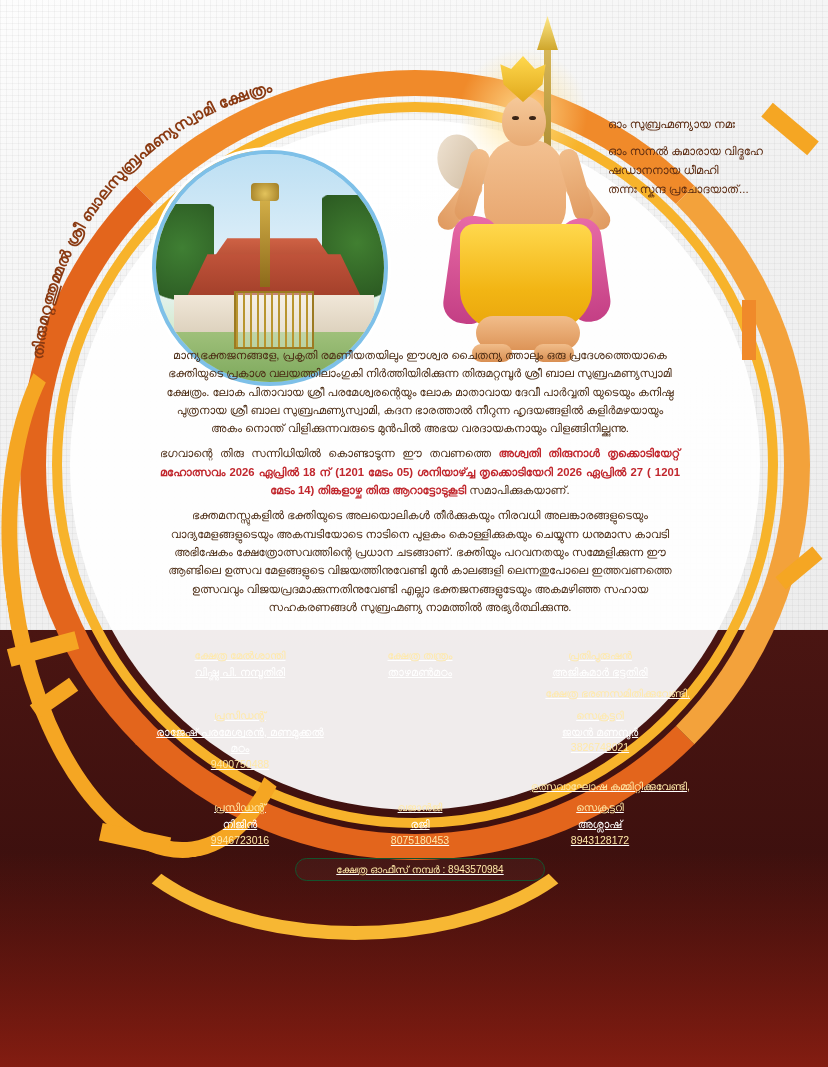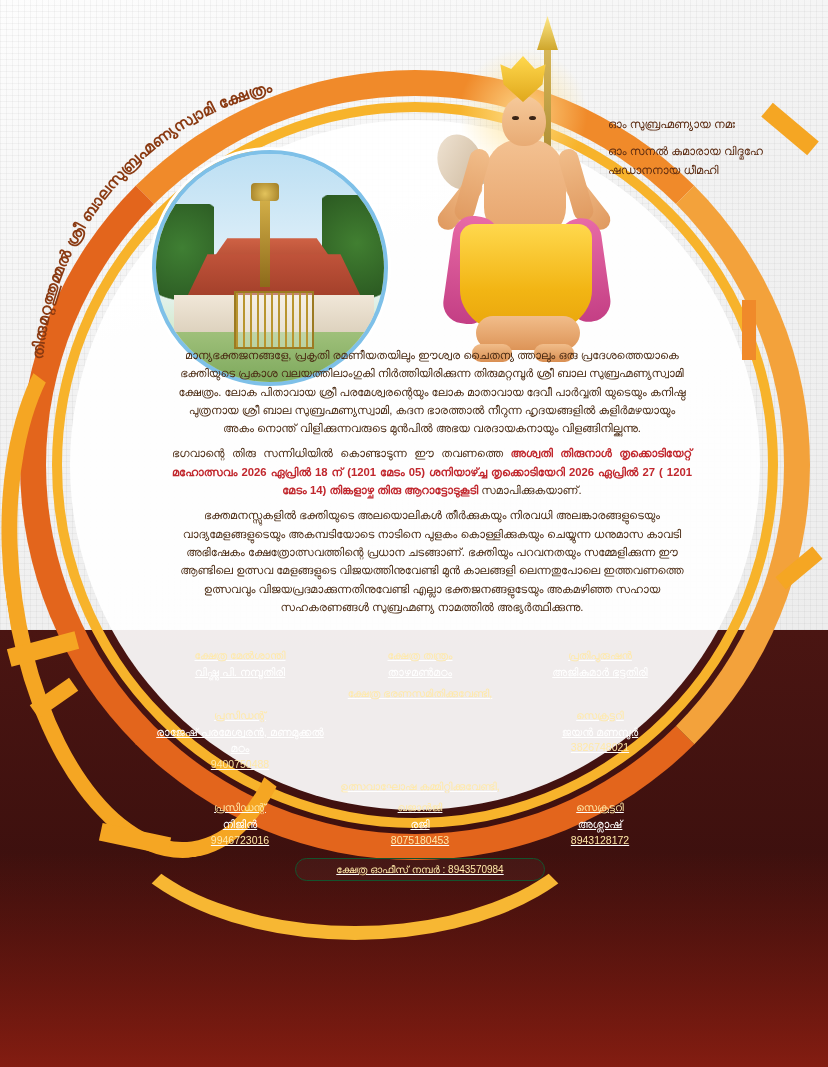--- a/index.html
+++ b/index.html
@@ -219,36 +219,36 @@
   
   .mantra {
     position: absolute; left: 608px; top: 115px; width: 200px;
     color: #5a2a10; font-size: 11.5px; line-height: 1.65;
   }
   .mantra .m-head { margin-bottom: 8px; font-size: 11.5px; }
   .mantra .m-line { white-space: nowrap; }
   
   .body-text {
     position: absolute; left: 160px; top: 346px; width: 520px;
-    color: #4a2a12; font-size: 11.3px; line-height: 1.62; text-align: center; margin-left: 12px;
+    color: #4a2a12; font-size: 11.3px; line-height: 1.62; text-align: center;
   }
   .body-text p { margin-bottom: 7px; }
   .body-text .p2 { text-align: justify; text-align-last: center; }
   .hl-red { color: #c1272d; font-weight: bold; }
   
   .officials {
     position: absolute; left: 150px; top: 648px; width: 540px;
     color: #ffffff; font-size: 11px; line-height: 1.5; text-align: center; text-decoration: underline;
   }
   .off-row { display: flex; justify-content: space-between; margin-bottom: 6px; }
   .off-col { flex: 1; }
   .off-role { color: #ffe9a8; font-size: 10.5px; }
   .off-name { color: #ffffff; font-size: 11px; }
   .off-phone { color: #ffe9a8; font-size: 10.5px; }
-  .off-center { text-align: center; margin: 4px 0 6px; color:#ffe9a8; font-size: 10.5px;}
+  .off-center { text-align: right; margin: 4px 0 6px; color:#ffe9a8; font-size: 10.5px;}
   .off-3 { display:flex; justify-content: space-between; margin-top: 2px; }
   .office-pill {
     margin: 10px auto 8px; width: 250px; padding: 3px 0;
     border: 1px solid #14532d; border-radius: 12px;
     color: #ffe9a8; font-size: 10px; text-align: center;
     background: rgba(255,255,255,0.03);
   }
   
   .big-title {
     position: absolute; left: 0; top: 882px; width: 828px; text-align: center;
@@ -333,20 +333,21 @@
       <span class="d-eye l"></span>
       <span class="d-eye r"></span>
     </div>
     <div class="d-crown"></div>
   </div>
 
   <div class="mantra">
     <div class="m-head">ഓം സുബ്രഹ്മണ്യായ നമഃ</div>
     <div class="m-line">ഓം സനൽ കുമാരായ വിദ്മഹേ</div>
     <div class="m-line">ഷഡാനനായ ധീമഹി</div>
+    <div class="m-line">തന്നഃ സ്കന്ദ പ്രചോദയാത്...</div>
   </div>
 
   <div class="body-text">
     <p>മാന്യഭക്തജനങ്ങളേ, പ്രകൃതി രമണീയതയിലും ഈശ്വര ചൈതന്യ ത്താലും ഒരു പ്രദേശത്തെയാകെ ഭക്തിയുടെ പ്രകാശ വലയത്തിലാംഗുകി നിർത്തിയിരിക്കുന്ന തിരുമറ്റമ്പൂർ ശ്രീ ബാല സുബ്രഹ്മണ്യസ്വാമി ക്ഷേത്രം. ലോക പിതാവായ ശ്രീ പരമേശ്വരന്റെയും ലോക മാതാവായ ദേവീ പാർവ്വതി യുടെയും കനിഷ്ഠ പുത്രനായ ശ്രീ ബാല സുബ്രഹ്മണ്യസ്വാമി, കദന ഭാരത്താൽ നീറുന്ന ഹൃദയങ്ങളിൽ കുളിർമഴയായും അകം നൊന്ത് വിളിക്കുന്നവരുടെ മുൻപിൽ അഭയ വരദായകനായും വിളങ്ങിനില്ക്കുന്നു.</p>
     <p class="p2"><span>ഭഗവാന്റെ തിരു സന്നിധിയിൽ കൊണ്ടാടുന്ന ഈ തവണത്തെ </span><span class="hl-red">അശ്വതി തിരുനാൾ തൃക്കൊടിയേറ്റ് മഹോത്സവം 2026 ഏപ്രിൽ 18 ന് (1201 മേടം 05) ശനിയാഴ്ച്ച തൃക്കൊടിയേറി 2026 ഏപ്രിൽ 27 ( 1201 മേടം 14) തിങ്കളാഴ്ച തിരു ആറാട്ടോടുകൂടി</span><span> സമാപിക്കുകയാണ്.</span></p>
     <p>ഭക്തമനസ്സുകളിൽ ഭക്തിയുടെ അലയൊലികൾ തീർക്കുകയും നിരവധി അലങ്കാരങ്ങളുടെയും വാദ്യമേളങ്ങളുടെയും അകമ്പടിയോടെ നാടിനെ പുളകം കൊള്ളിക്കുകയും ചെയ്യുന്ന ധനുമാസ കാവടി അഭിഷേകം ക്ഷേത്രോത്സവത്തിന്റെ പ്രധാന ചടങ്ങാണ്. ഭക്തിയും പറവനതയും സമ്മേളിക്കുന്ന ഈ ആണ്ടിലെ ഉത്സവ മേളങ്ങളുടെ വിജയത്തിനുവേണ്ടി മുൻ കാലങ്ങളി ലെന്നതുപോലെ ഇത്തവണത്തെ ഉത്സവവും വിജയപ്രദമാക്കുന്നതിനുവേണ്ടി എല്ലാ ഭക്തജനങ്ങളുടേയും അകമഴിഞ്ഞ സഹായ സഹകരണങ്ങൾ സുബ്രഹ്മണ്യ നാമത്തിൽ അഭ്യർത്ഥിക്കുന്നു.</p>
   </div>
 
   <div class="officials">
     <div class="off-row">

